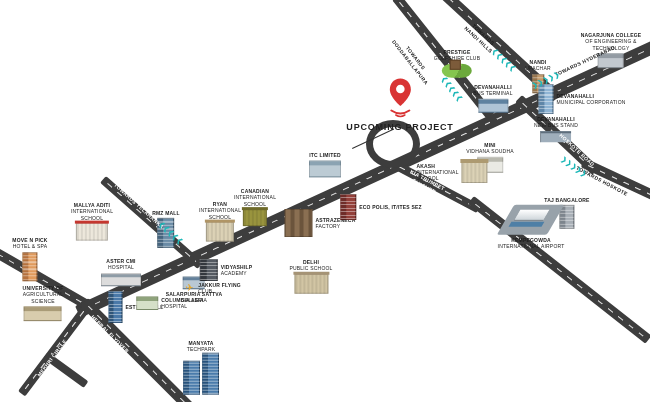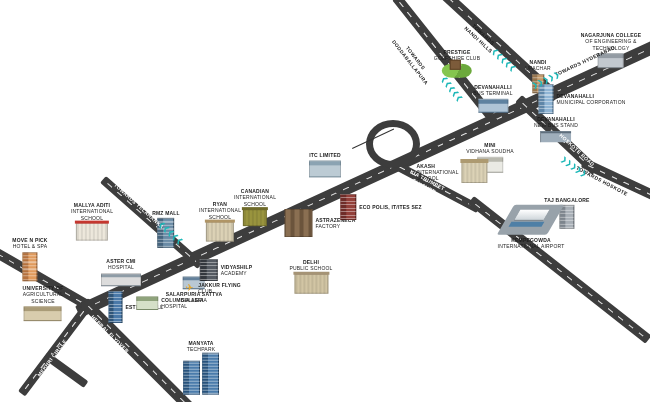--- a/index.html
+++ b/index.html
@@ -67,20 +67,29 @@
   <div class="road dashed" style="left:400px;top:-6px;width:152px;height:10px;transform:rotate(51.5deg);"></div>
   <div class="road dashed" style="left:448px;top:-10px;width:153px;height:11px;transform:rotate(42.6deg);"></div>
   <div class="road dashed" style="left:522px;top:95px;width:106px;height:10px;transform:rotate(43.3deg);"></div>
   <div class="road dashed" style="left:585px;top:158px;width:92px;height:10px;transform:rotate(25deg);"></div>
   <div class="road dashed" style="left:396px;top:160px;width:96px;height:9px;transform:rotate(28deg);"></div>
   <div class="road dashed" style="left:474px;top:196px;width:226px;height:10px;transform:rotate(38.2deg);"></div>
   <div class="loop" style="left:366px;top:120px;width:40px;height:34px;"></div>
 
   <div class="connector" style="left:352px;top:148px;transform:rotate(-25deg);"></div>
 
+  <div class="project" style="left:400px;top:104px;">
+    <svg width="26" height="44" viewBox="0 0 26 44">
+      <path d="M13 2 C6.5 2 2.5 7 2.5 13 c0 8 10.5 16.5 10.5 16.5 s10.5 -8.5 10.5 -16.5 C23.5 7 19.5 2 13 2 Z" fill="#D93434"></path>
+      <circle cx="13" cy="12.5" r="4.3" fill="#ffffff"></circle>
+      <path d="M4 34 Q13 40 22 34" stroke="#D93434" stroke-width="2" fill="none" stroke-linecap="round"></path>
+      <path d="M8.5 38.5 Q13 41.5 17.5 38.5" stroke="#D93434" stroke-width="1.6" fill="none" stroke-linecap="round"></path>
+    </svg>
+    <div class="ptitle">UPCOMING PROJECT</div>
+  </div>
 
   <div style="position:absolute;inset:0;">
       <div class="landmark col" style="left: 30px; top: 259px;">
         <div class="blabel">
           <div class="b1">MOVE N PICK</div>
           <div>HOTEL &amp; SPA</div>
         </div>
         <div class="bicon i-tower" style="width: 13px; height: 27px; --c1: #E09A5C; --c2: #B5713D;"></div>
       </div>
       <div class="landmark col" style="left: 43px; top: 303px;">

